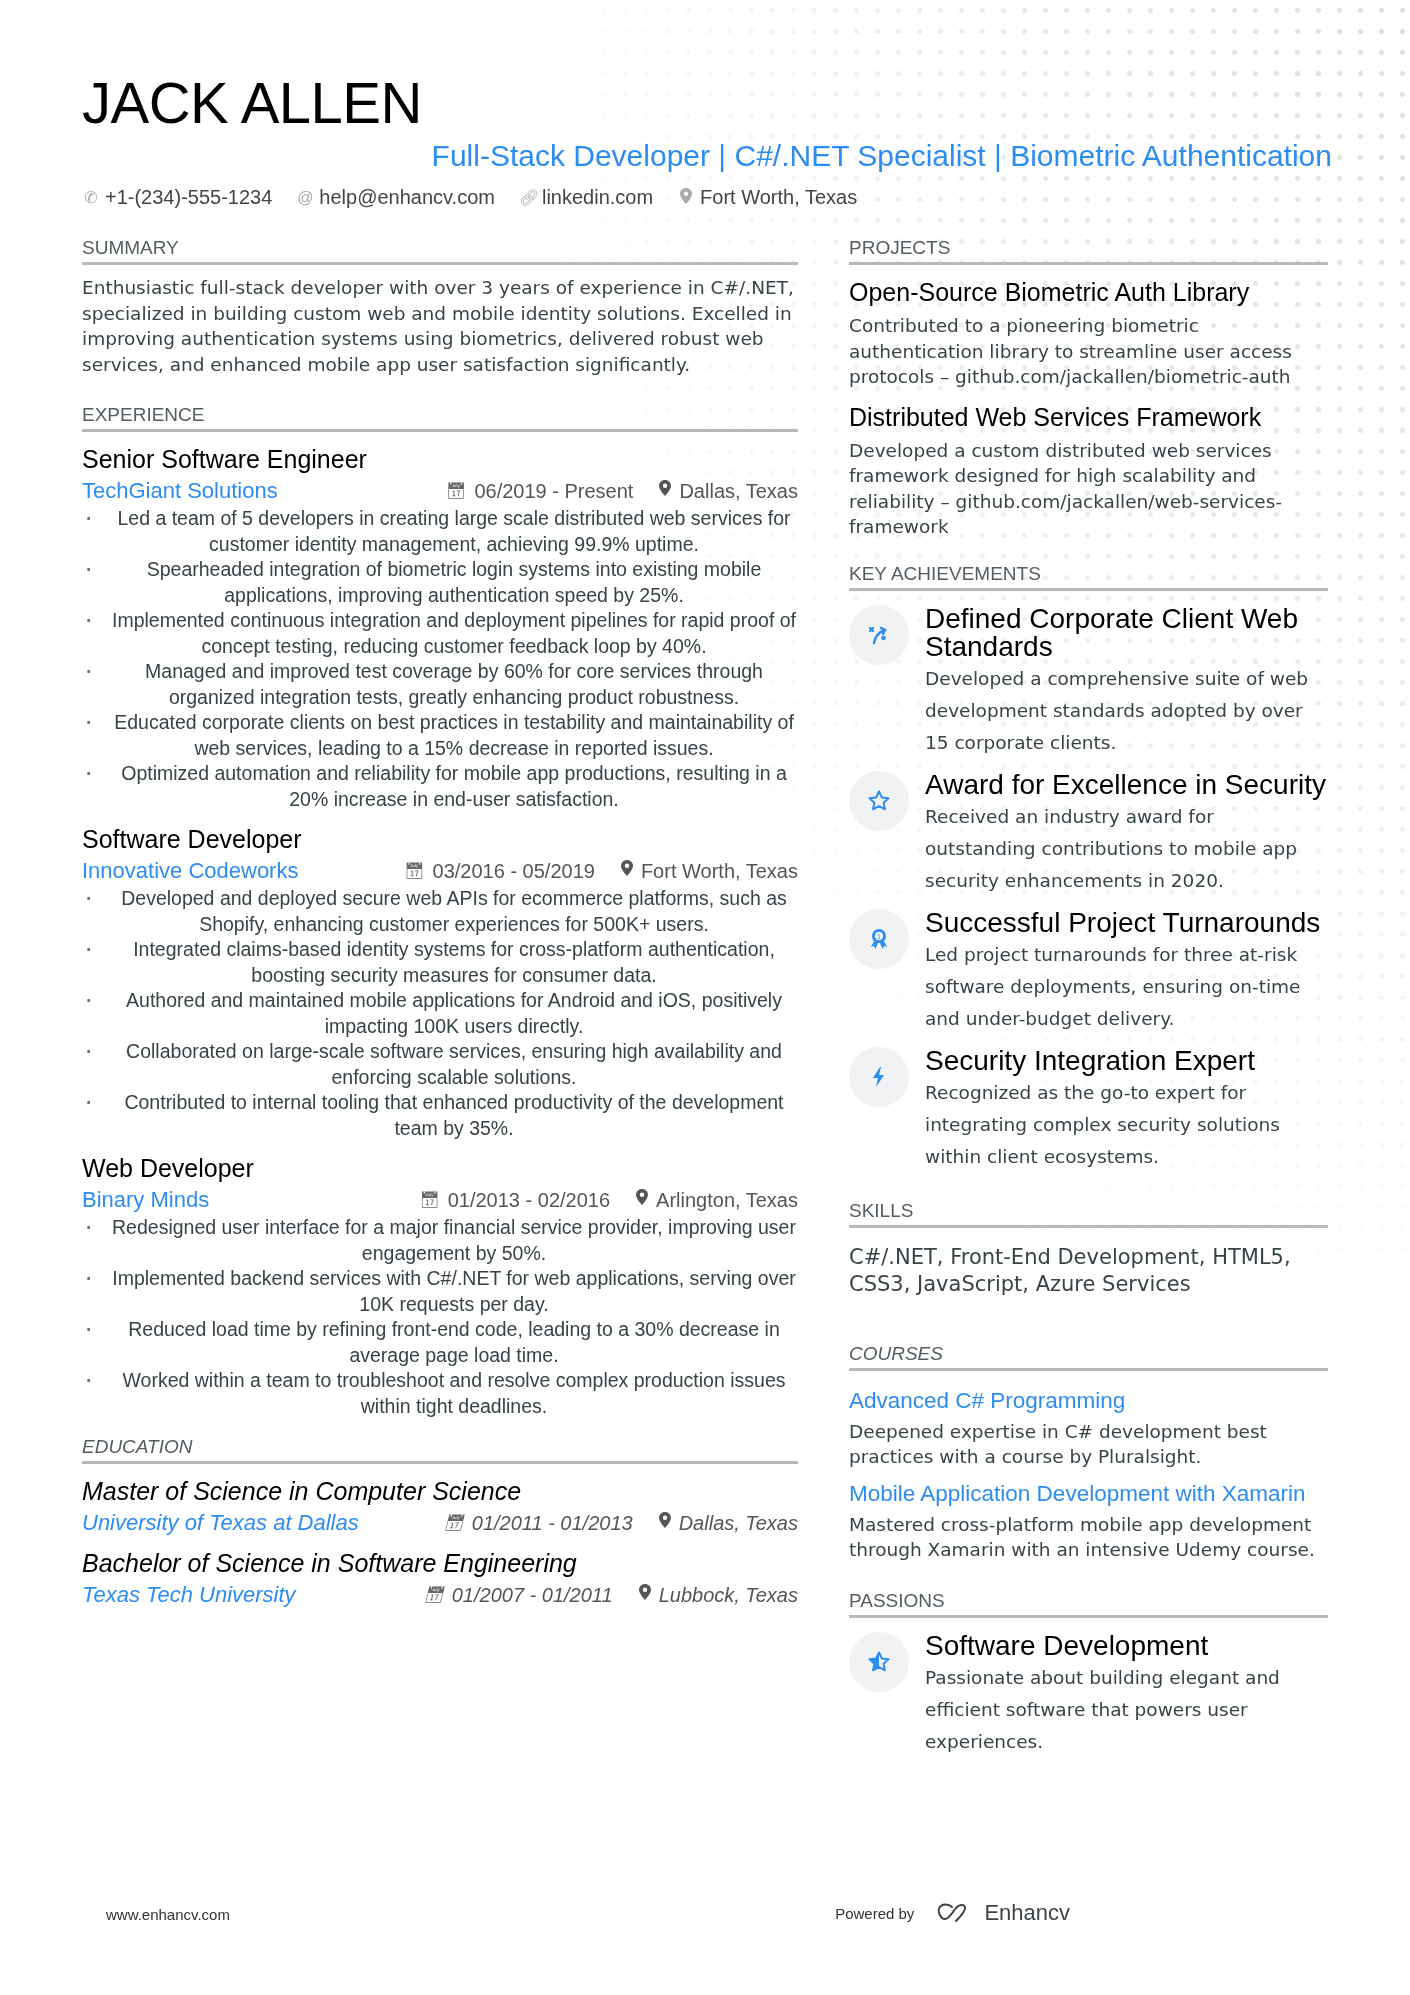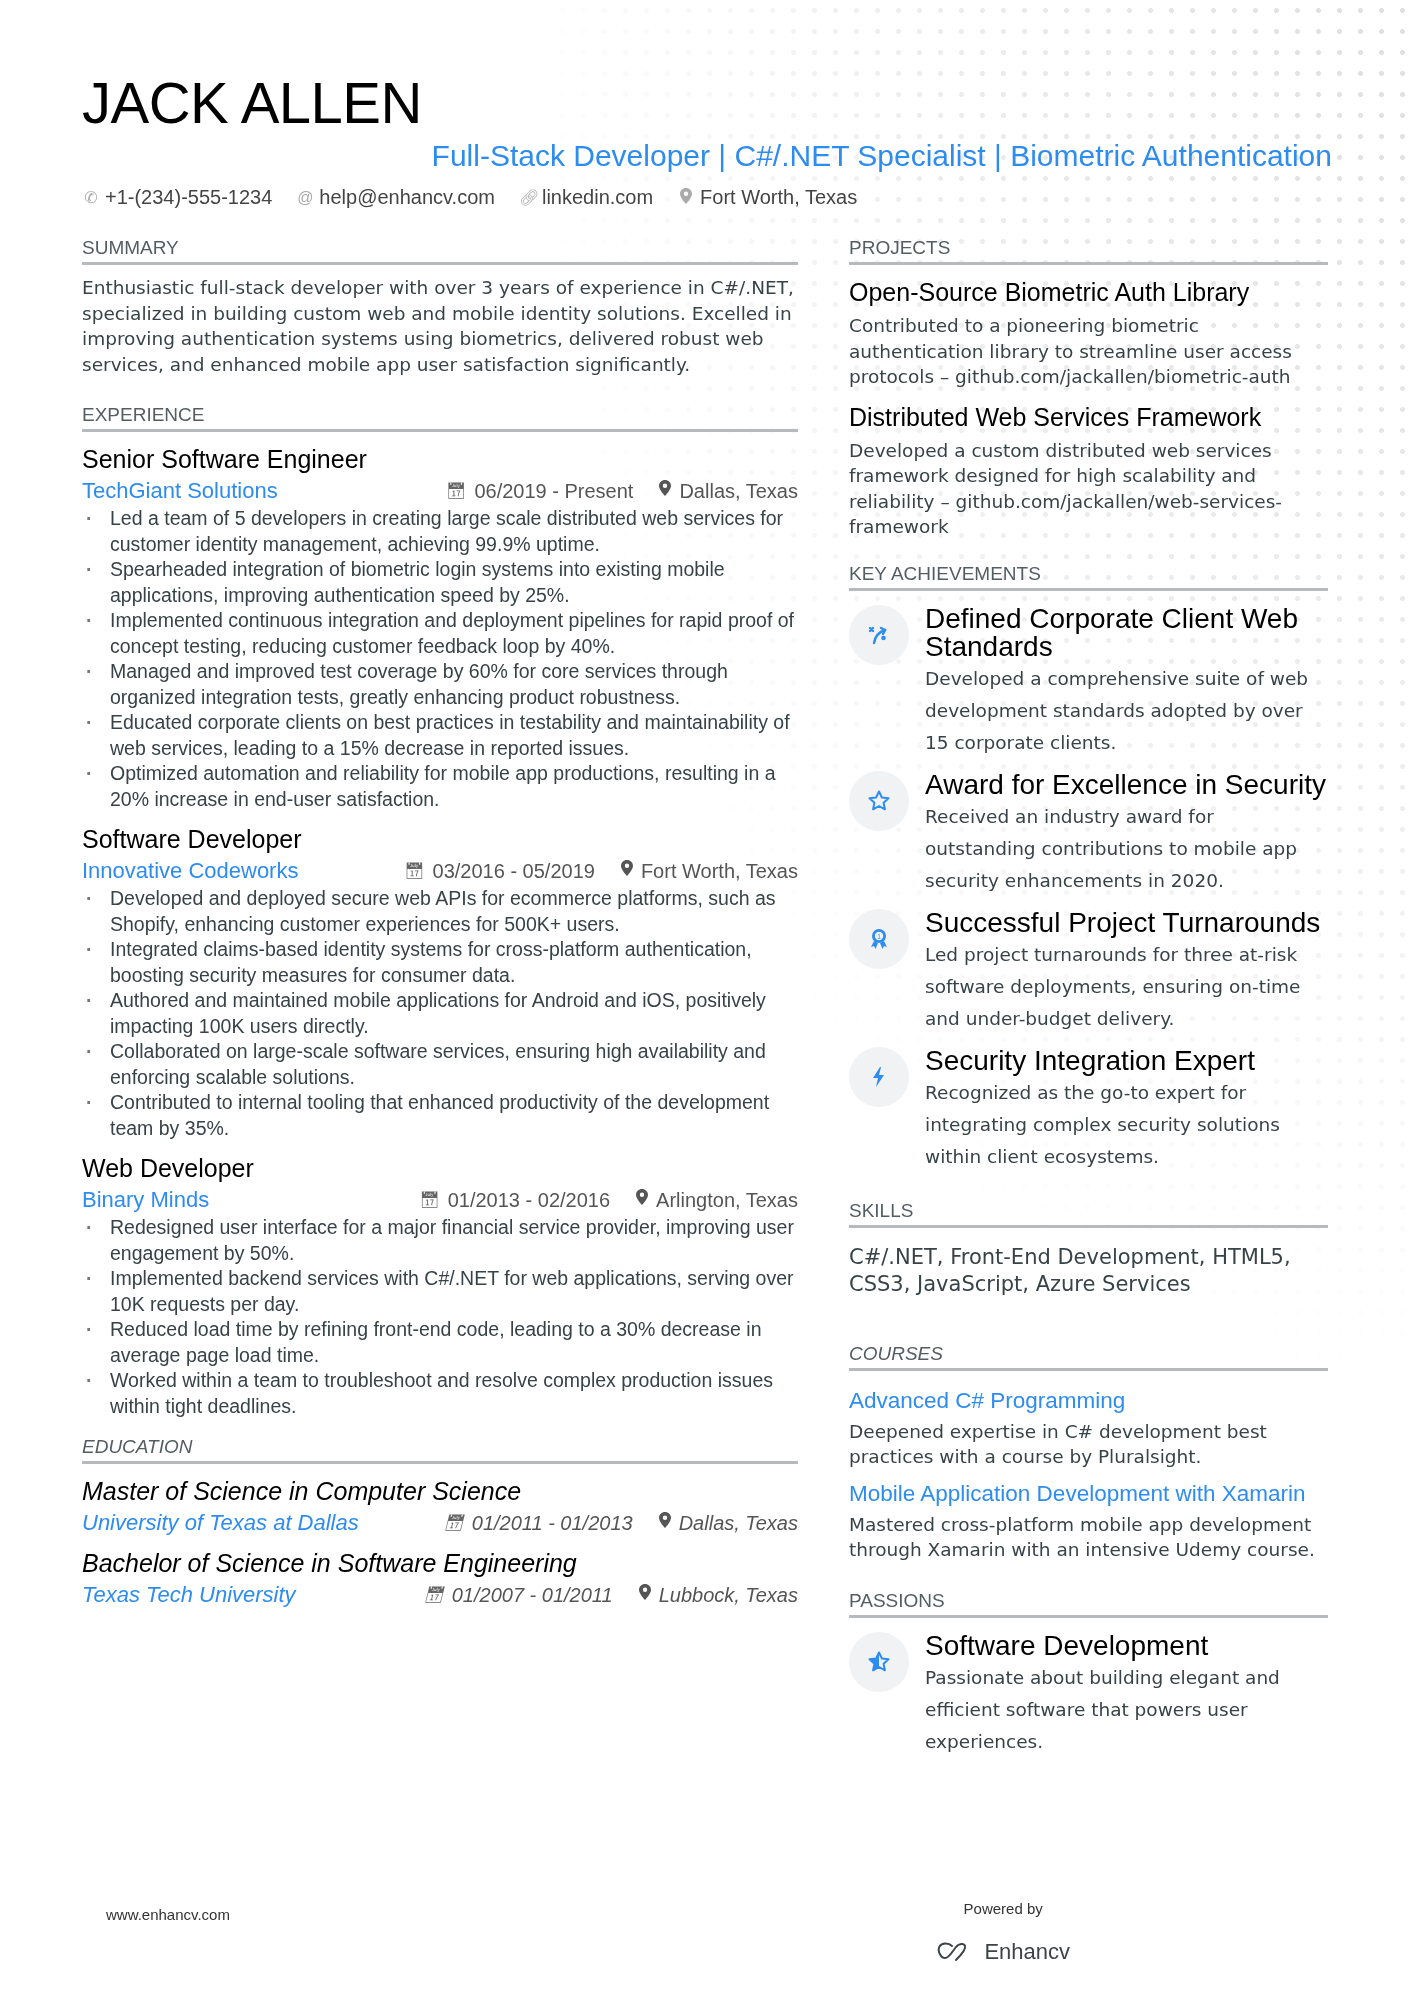--- a/index.html
+++ b/index.html
@@ -27,21 +27,21 @@
   .summary { font-size: 18.5px; line-height: 25.5px; color: #384347; margin-bottom: 26px; }
 
   .job { margin-bottom: 10px; }
   .job-title { font-family: "Liberation Sans", sans-serif; font-size: 25px; color: #000; line-height: 34px; }
   .job-meta { display: flex; align-items: center; justify-content: space-between; line-height: 30px; }
   .company { font-family: "Liberation Sans", sans-serif; font-size: 22px; color: #2d8cf0; }
   .meta-right { display: flex; gap: 26px; font-family: "Liberation Sans", sans-serif; font-size: 20px; color: #555; align-items: center; }
   .meta-item { display: flex; align-items: center; gap: 8px; }
   .meta-item .ic { font-size: 16px; color: #666; }
   .bullets { list-style: none; }
-  .bullets li { position: relative; padding-left: 28px; font-family: "Liberation Sans", sans-serif; font-size: 19.5px; line-height: 25.5px; color: #384347; }
+  .bullets li { position: relative; padding-left: 28px; font-family: "Liberation Sans", sans-serif; font-size: 19.5px; line-height: 25.5px; color: #384347; text-align: center; }
   .bullets li::before { content: "·"; position: absolute; left: 4px; top: 0; color: #777; font-weight: bold; }
 
   .edu { margin-bottom: 8px; }
   .edu-title { font-family: "Liberation Sans", sans-serif; font-size: 25px; color: #000; line-height: 34px; }
 
   .proj { margin-bottom: 10px; }
   .proj-title { font-family: "Liberation Sans", sans-serif; font-size: 25px; color: #000; line-height: 34px; }
   .proj-desc { font-size: 18.5px; line-height: 25.5px; color: #384347; margin-top: 4px; }
 
   .ach { display: flex; gap: 16px; margin-bottom: 12px; }
@@ -49,21 +49,21 @@
   .ach-body { flex: 1; }
   .ach-title { font-family: "Liberation Sans", sans-serif; font-size: 28px; color: #000; line-height: 28px; }
   .ach-desc { font-size: 18.5px; line-height: 32px; color: #384347; margin-top: 2px; }
 
   .skills { font-size: 21px; line-height: 27px; color: #384347; margin-top: 16px; margin-bottom: 44px; }
   .course { margin-bottom: 10px; }
   .course-title { font-family: "Liberation Sans", sans-serif; font-size: 22.5px; line-height: 28px; color: #2d8cf0; }
   .course-desc { font-size: 18.5px; line-height: 25.5px; color: #384347; margin-top: 4px; }
 
   .footer-left { position: absolute; left: 106px; top: 1906px; font-family: "Liberation Sans", sans-serif; font-size: 15px; color: #333; }
-  .footer-right { position: absolute; right: 102px; top: 1900px; display: flex; align-items: center; gap: 22px; font-family: "Liberation Sans", sans-serif; color: #333; flex-direction: column; }
+  .footer-right { position: absolute; right: 102px; top: 1900px; display: flex; align-items: center; gap: 22px; font-family: "Liberation Sans", sans-serif; color: #333; }
   .powered { font-size: 15px; }
   .brand { display: flex; align-items: center; gap: 8px; font-size: 22px; color: #3d4347; }
 </style>
 </head>
 <body>
 
 <div class="dots"></div>
 
 <div class="page">
 

